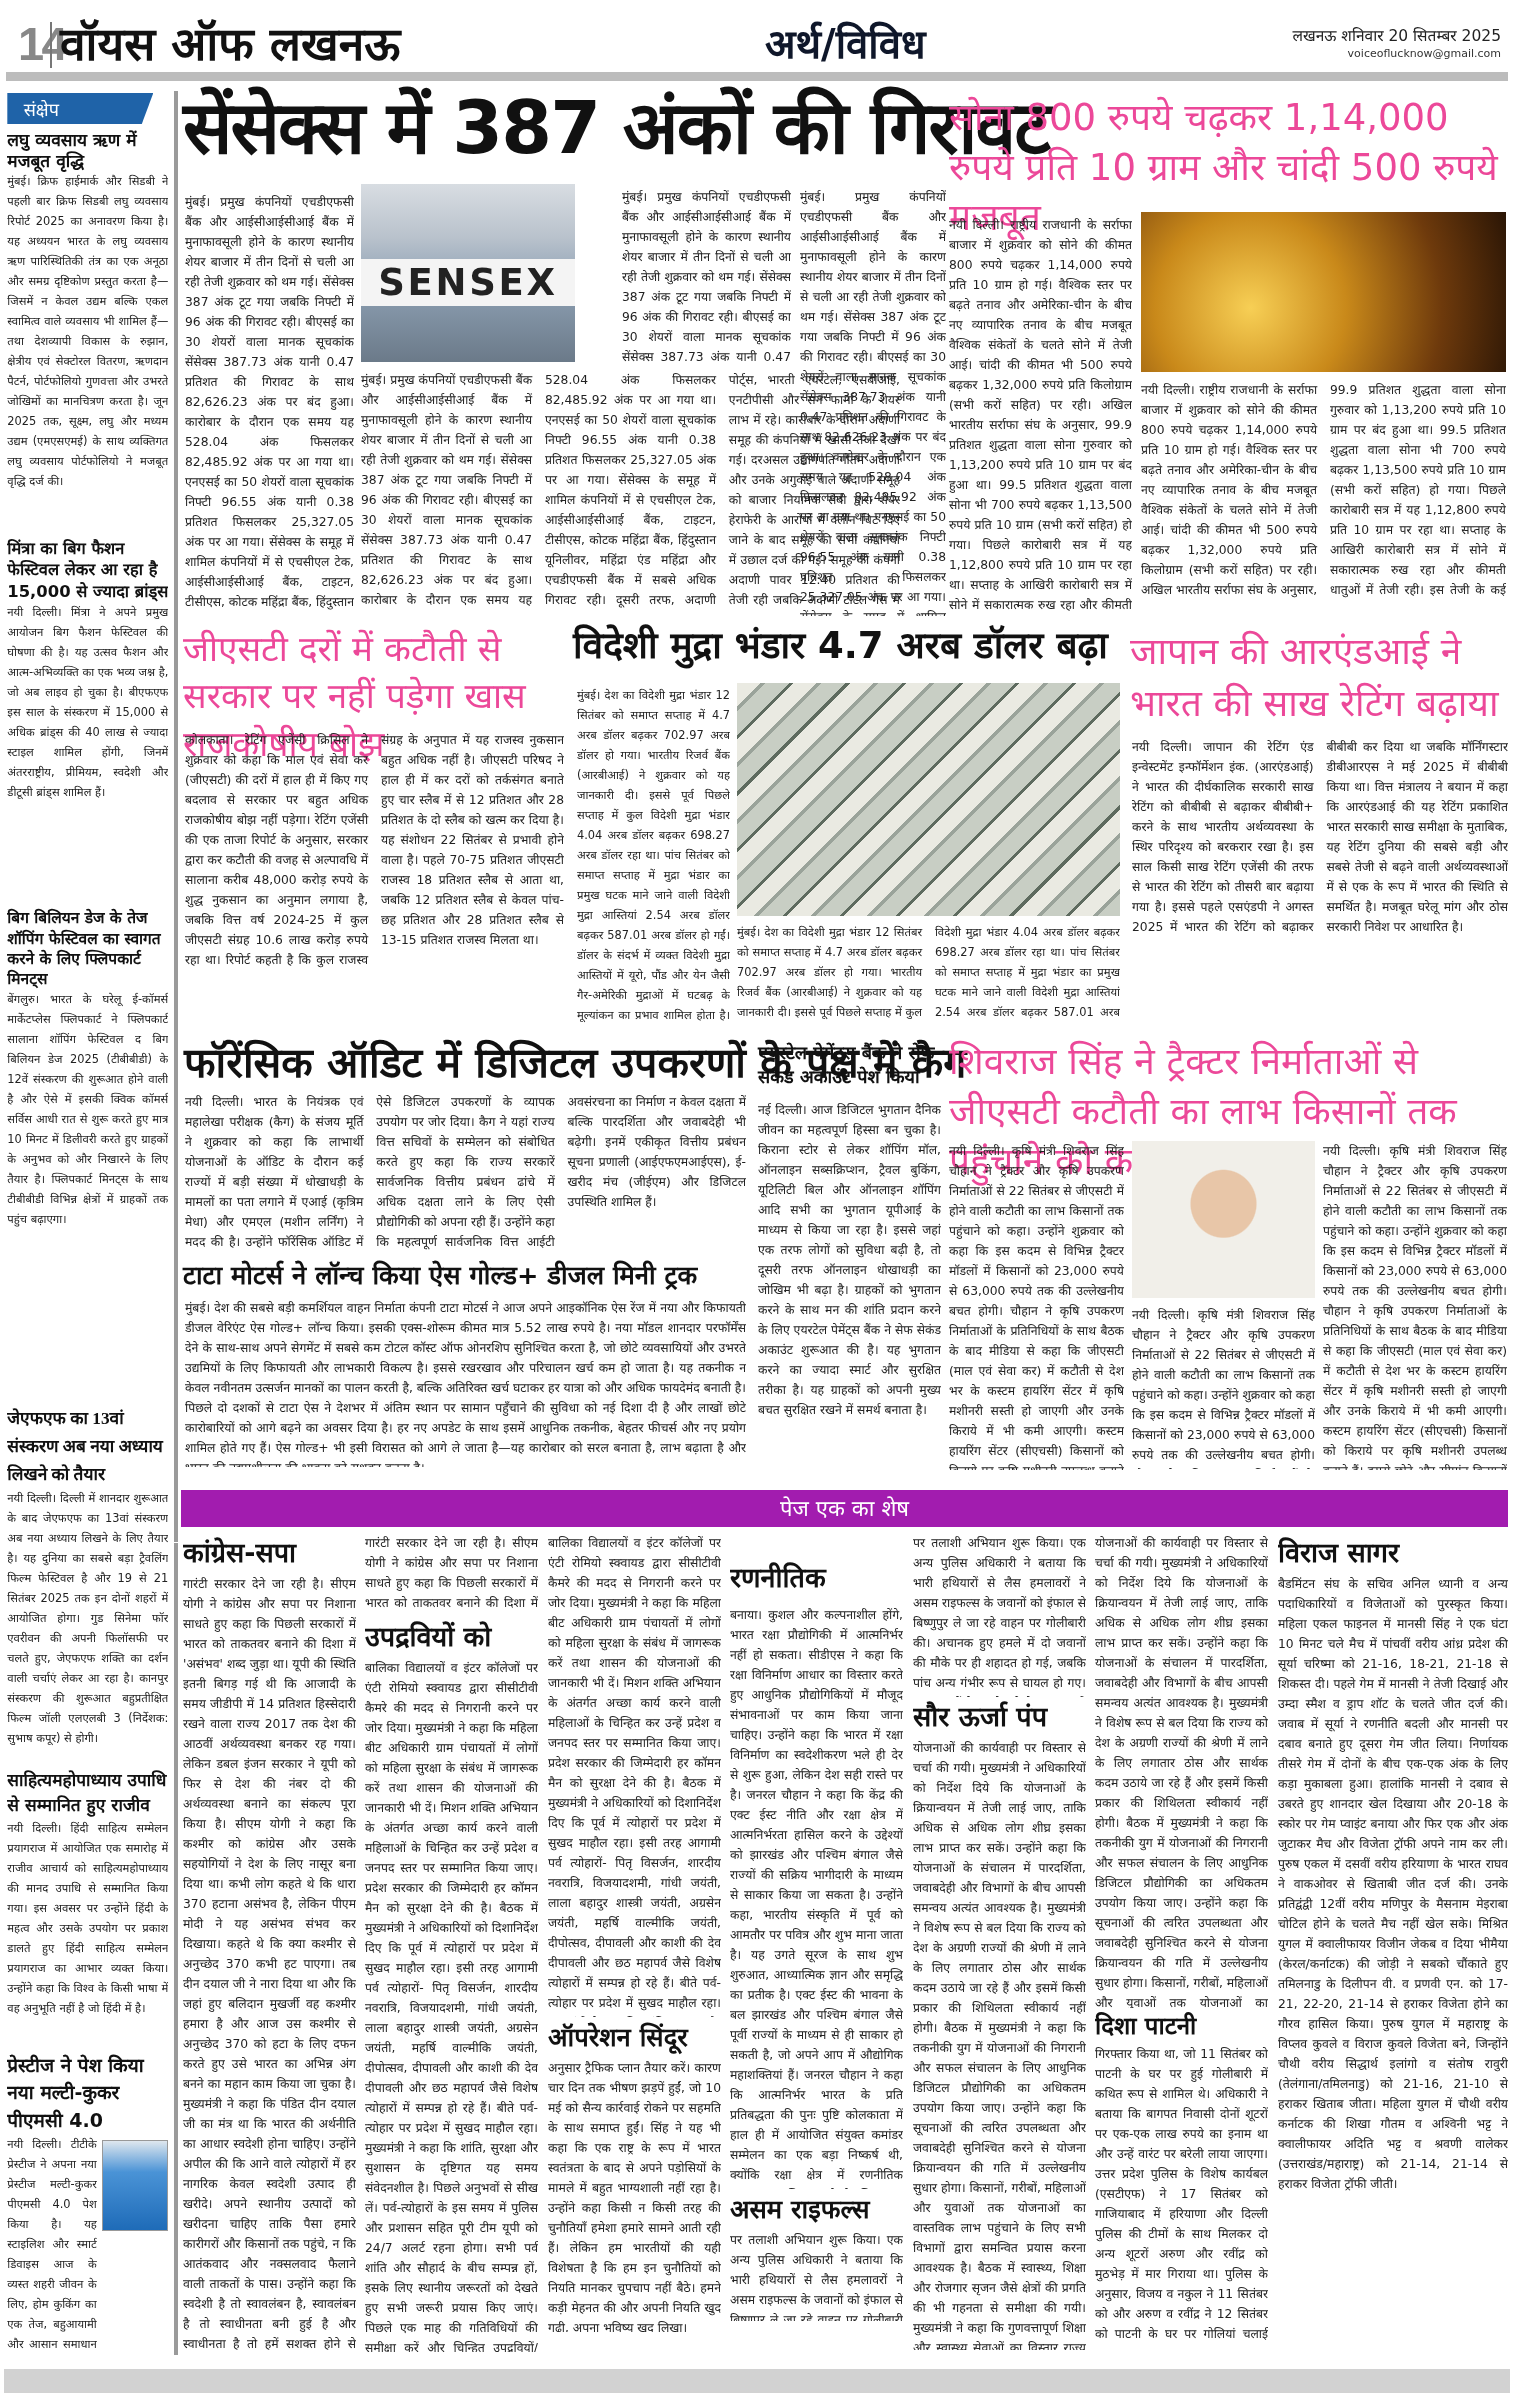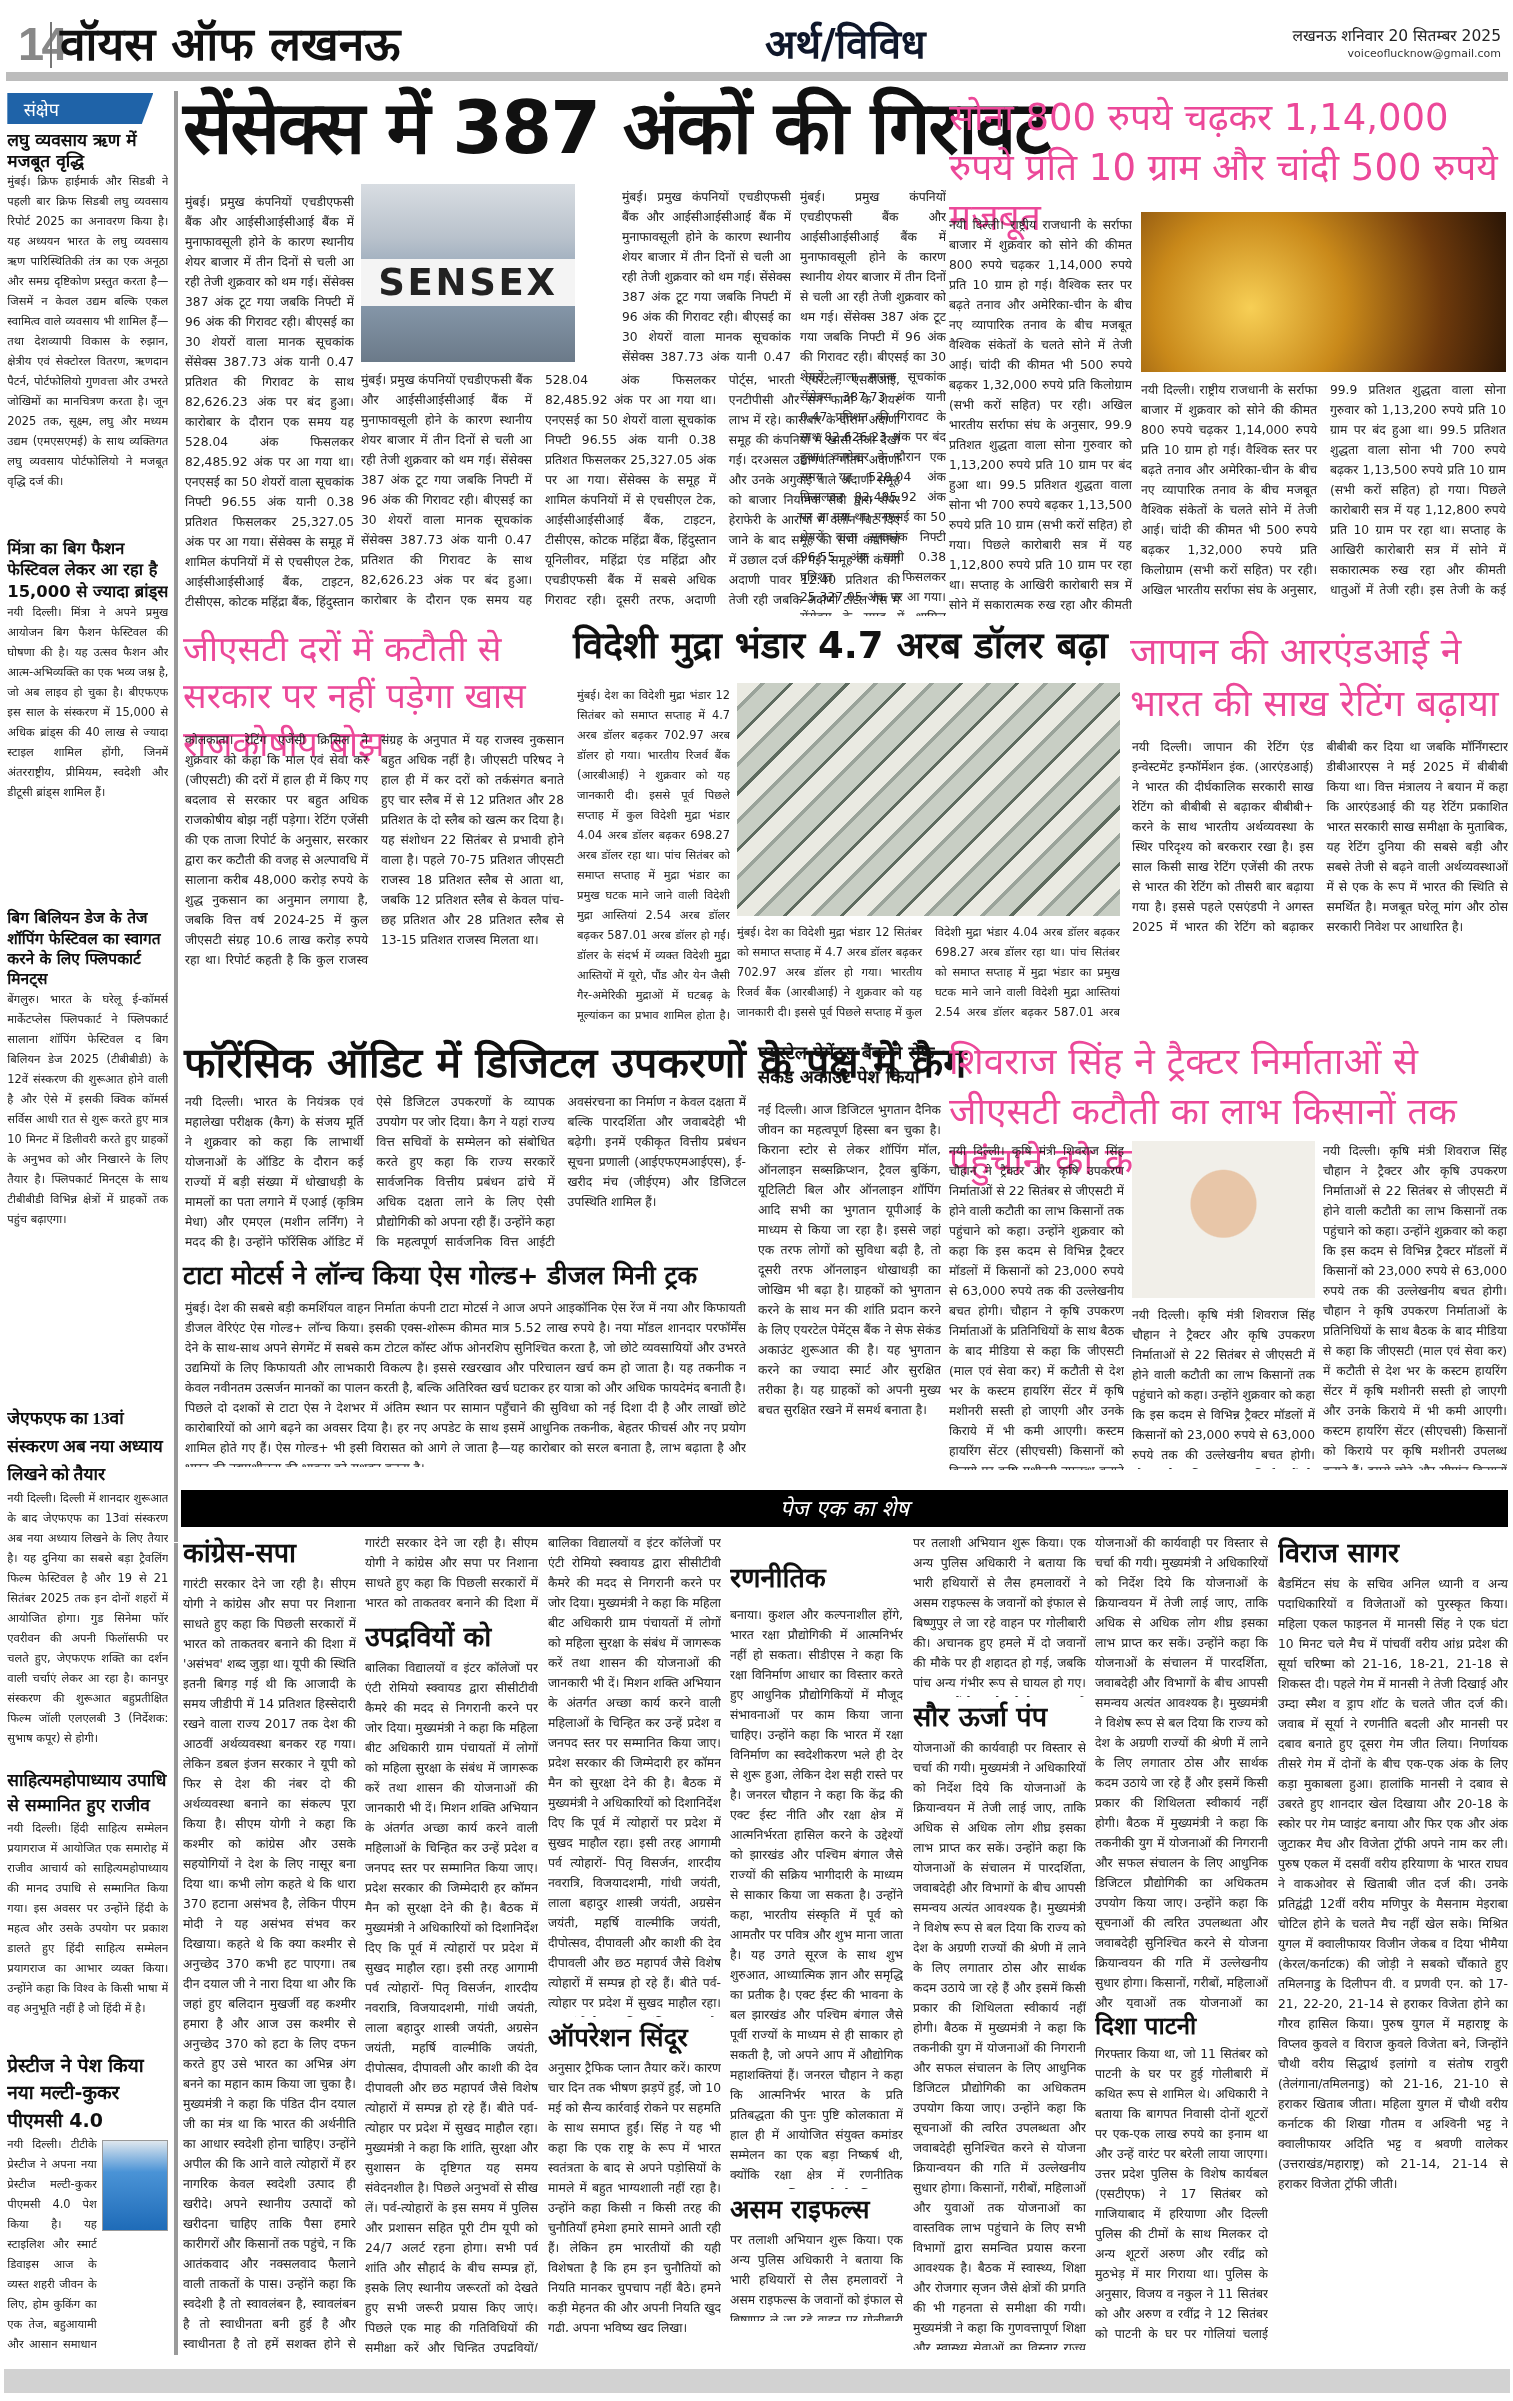--- a/index.html
+++ b/index.html
@@ -19,21 +19,21 @@
   .h-md { font-weight: bold; font-size: 24px; line-height: 1.25; }
   .h-sm { font-weight: bold; font-size: 19px; line-height: 1.35; }
   .body-text { font-size: 12.3px; line-height: 20px; text-align: justify; color: #222; overflow: hidden; }
   .photo { overflow: hidden; }
   .sensex-photo { background: linear-gradient(180deg,#d8dde2 0%,#b9c2cc 30%,#8fa2b5 55%,#6b7a89 100%); }
   .sensex-sign { background: #f4f4f4; color: #222; font-weight: bold; font-size: 37px; text-align: center; letter-spacing: 2.7px; }
   .gold-photo { background: radial-gradient(circle at 30% 60%, #f7cf55 0%, #c9891a 35%, #6e3a0c 70%, #2a1505 100%); }
   .dollar-photo { background: repeating-linear-gradient(135deg,#eaeae2 0 16.4px,#9aa39a 16.4px 20px,#c8cec4 20px 37px,#5e6b5f 37px 40px); }
   .minister-photo { background: radial-gradient(ellipse at 50% 40%, #e8c6a8 0 25%, #f1efe9 26% 100%); }
   .cooker-photo { background: linear-gradient(180deg,#dfe7ee 0%,#4a93d6 35%,#1e6bb8 100%); border: 0.9px solid #999; }
-  .banner { background: #000000; color: #fff; font-size: 22px; text-align: center; line-height: 37px; font-style: italic; }
+  .banner { background: #a21caf; color: #fff; font-size: 22px; text-align: center; line-height: 37px; }
   .footer-band { background: #d2d2d2; }
 </style>
 </head>
 <body>
 
 <div class="abs" style="left:18px;top:16.4px;width:1483px;height:50px;">
   <span class="abs masthead-num" style="left:0;top:0;">14</span>
   <div class="abs" style="left:32px;top:5.5px;width:1.8px;height:46px;background:#777;"></div>
   <span class="abs masthead-title" style="left:42px;top:-5.5px;">वॉयस ऑफ लखनऊ</span>
   <span class="abs section-title" style="left:747px;top:-1.8px;">अर्थ/विविध</span>

